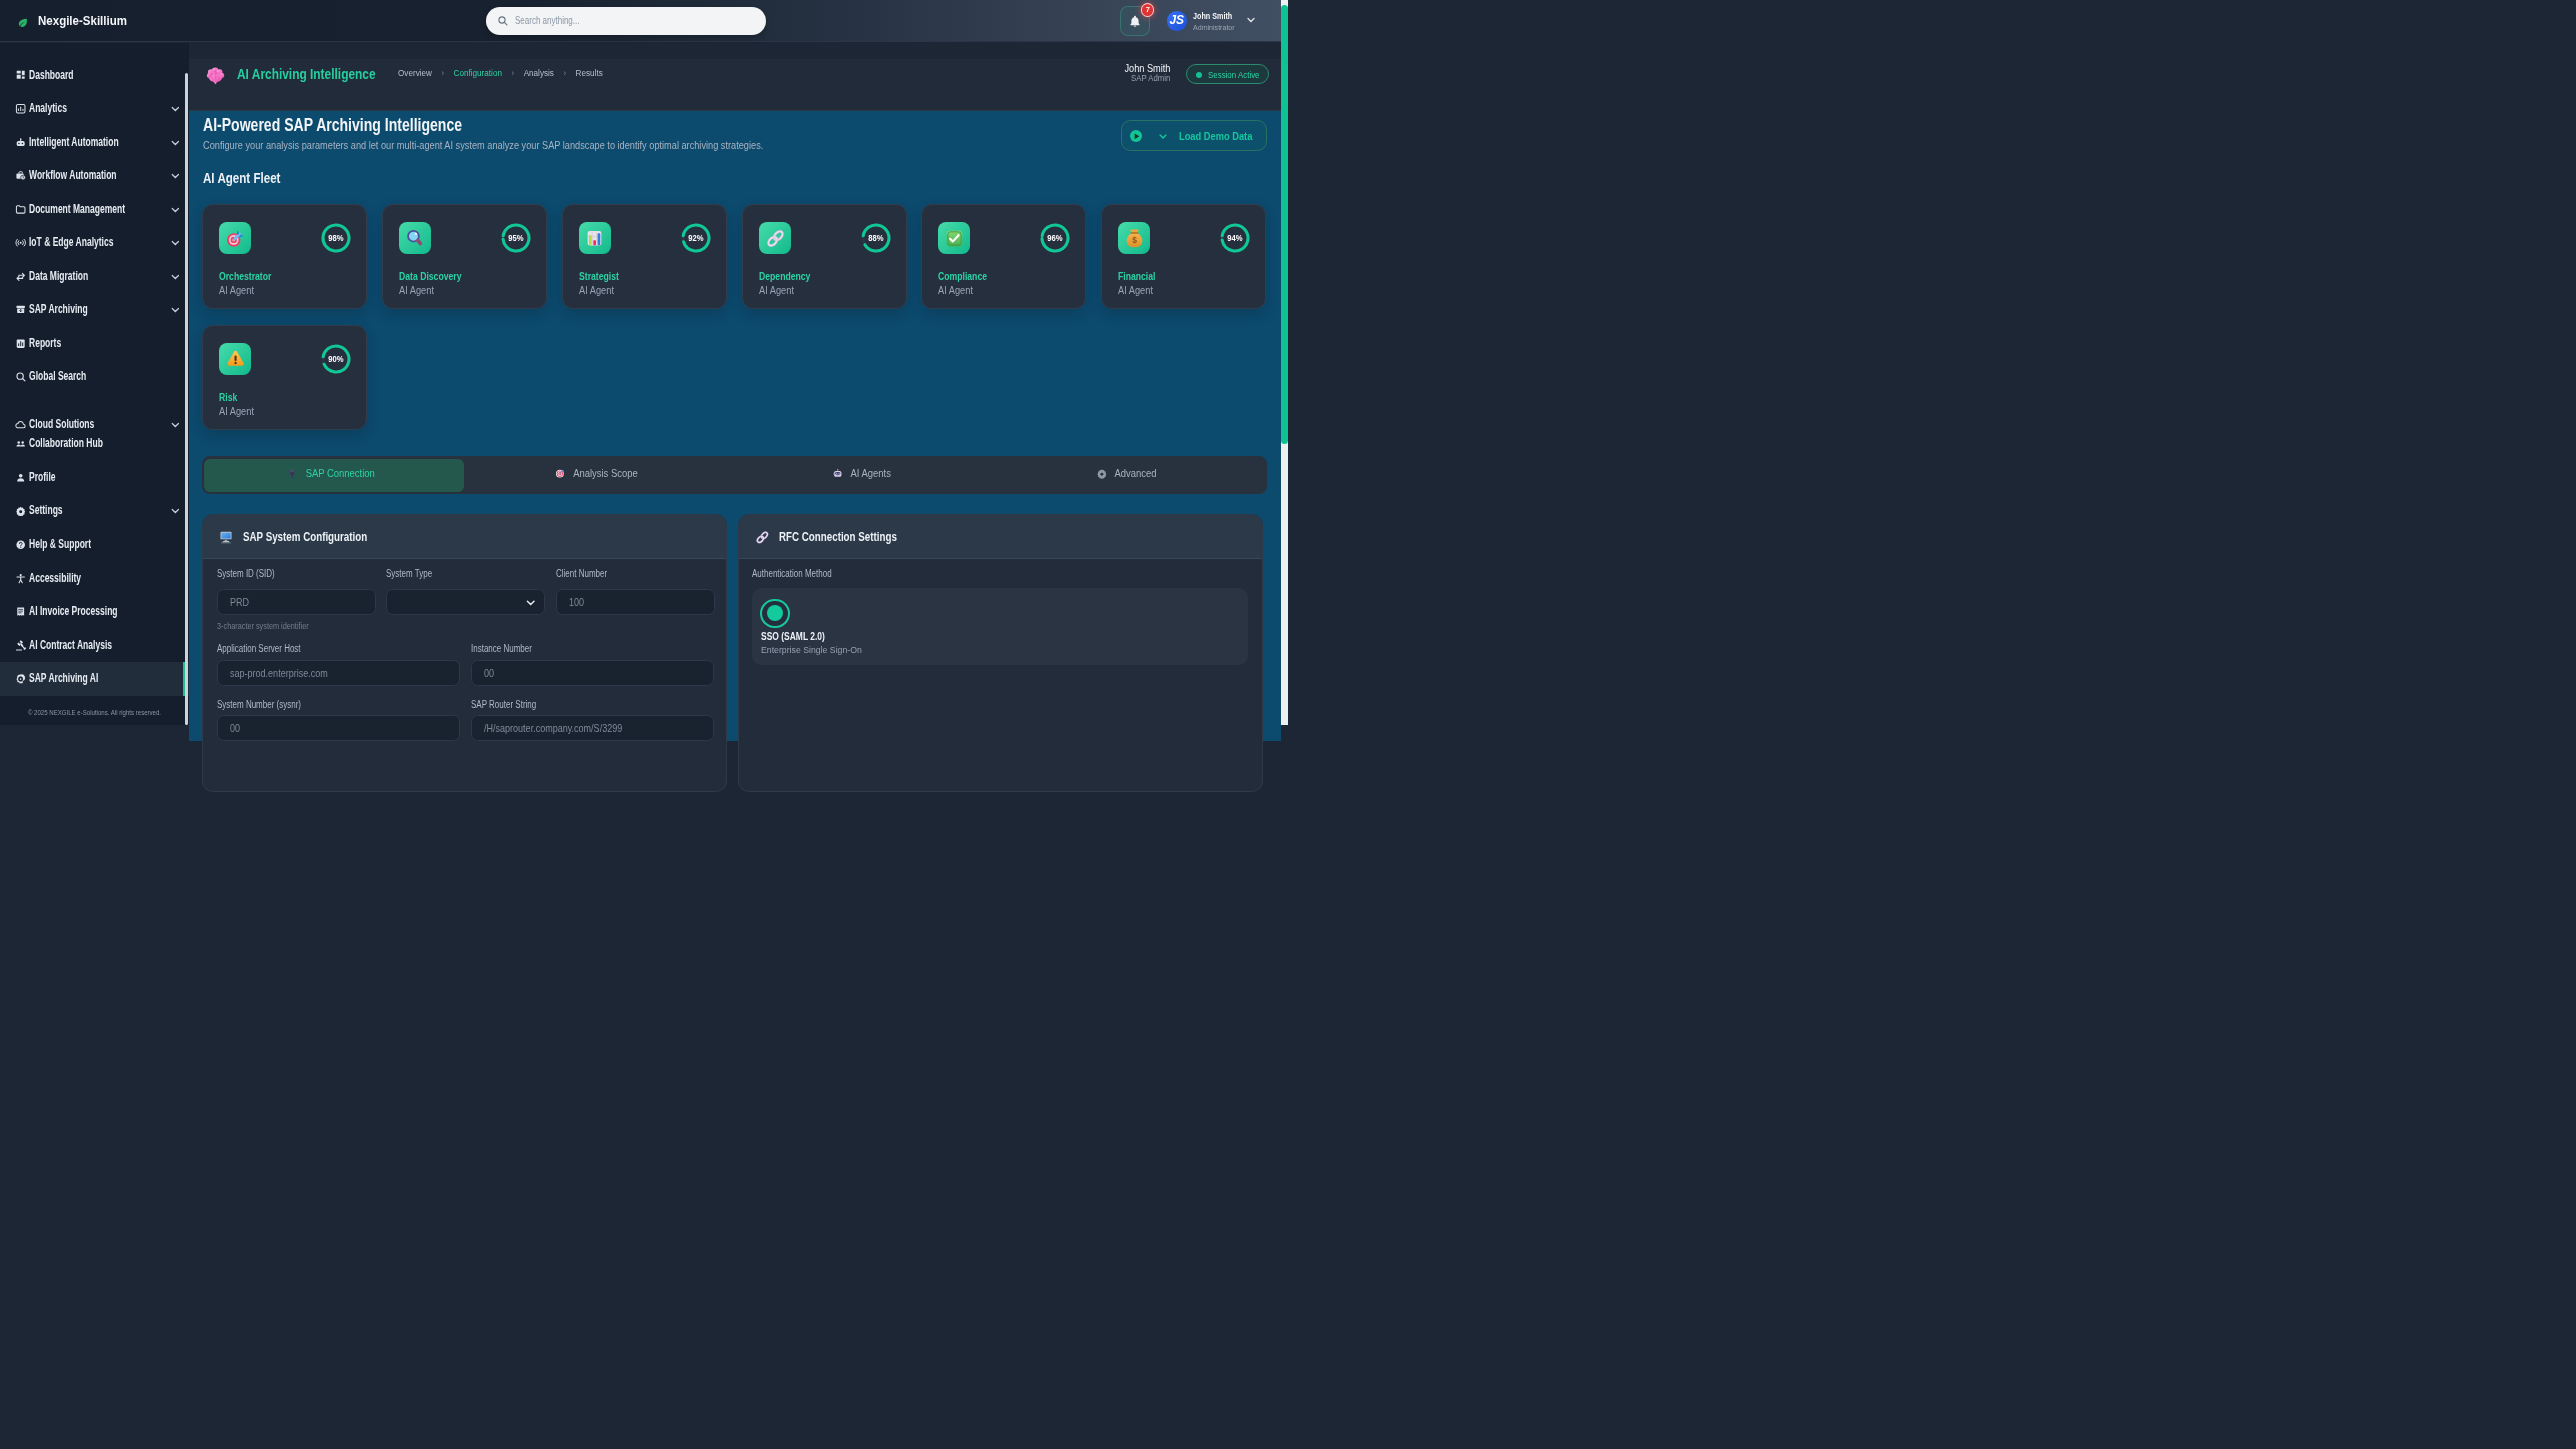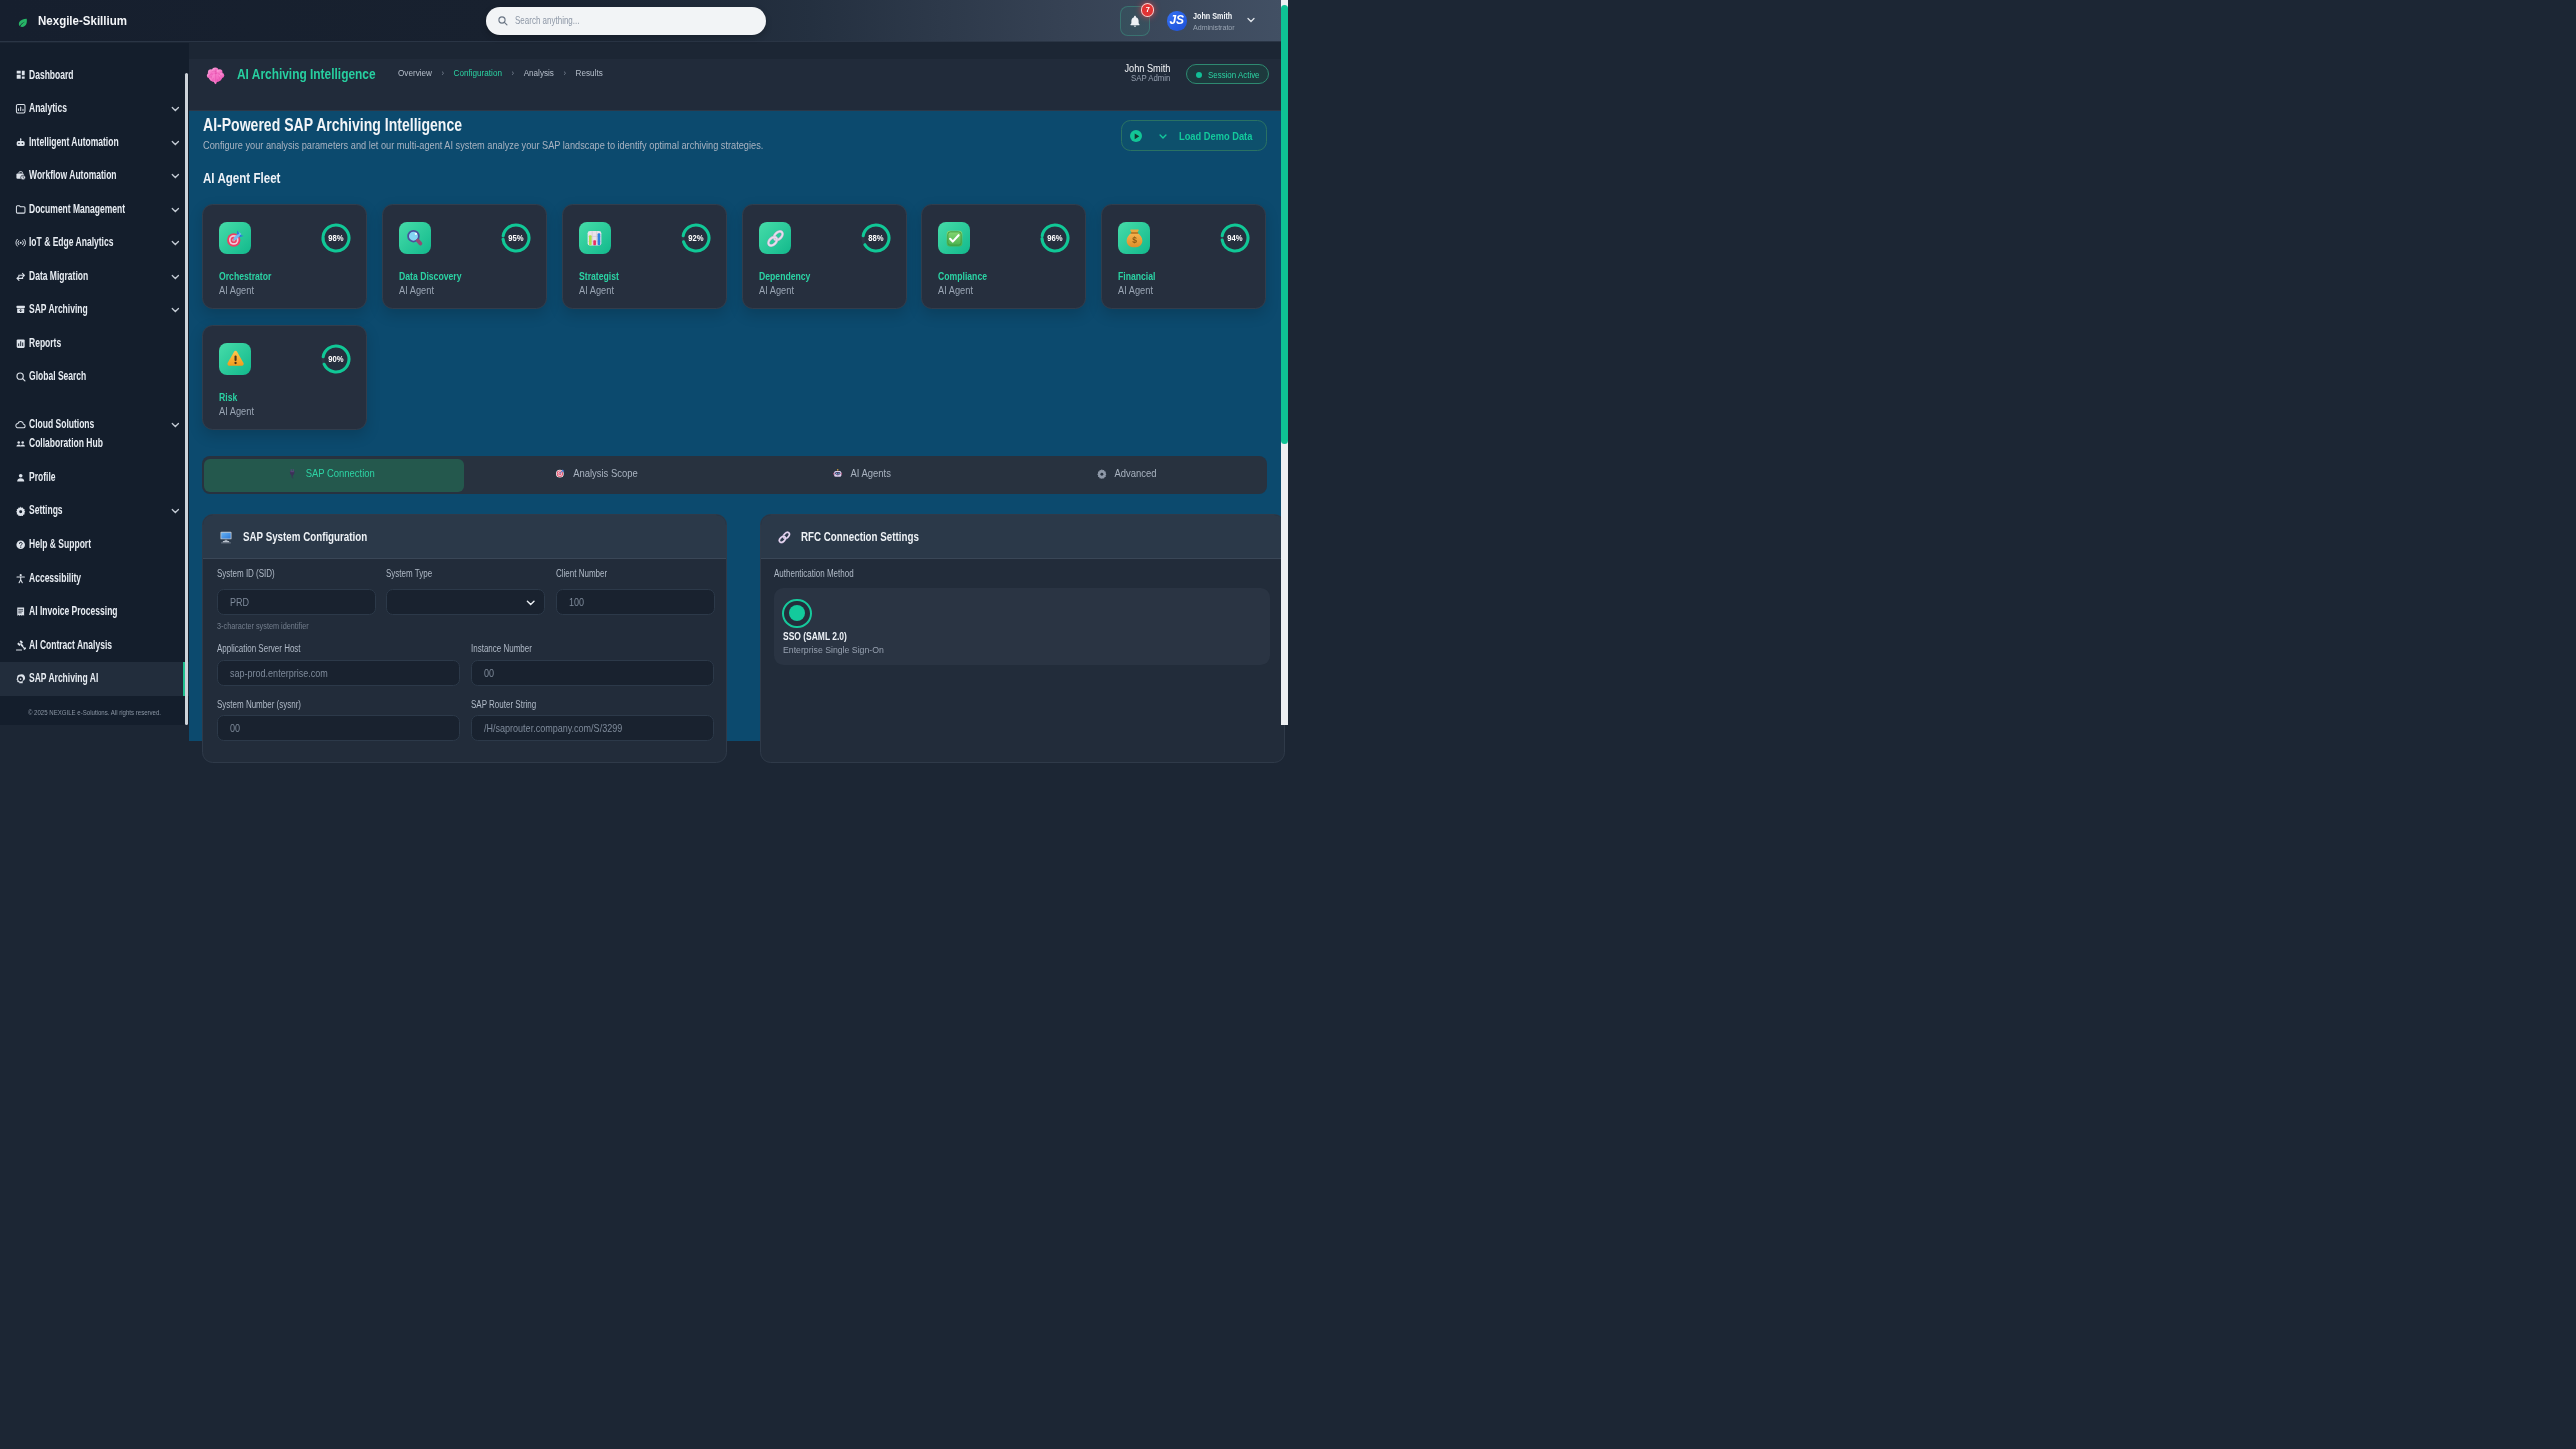--- a/index.html
+++ b/index.html
@@ -65,23 +65,23 @@
 .card .ttl{position:absolute;left:16px;top:64px;font-size:11.7px;font-weight:700;color:#2bd3a4;transform:scaleX(.74);transform-origin:left top;white-space:nowrap;}
 .card .sub2{position:absolute;left:16px;top:80px;font-size:10.4px;color:#9aa5b4;transform:scaleX(.89);transform-origin:left top;white-space:nowrap;}
 
 #tabs{position:absolute;left:12.7px;top:397px;width:1065px;height:38px;background:#28323f;border-radius:8px;}
 .tab{position:absolute;top:2.7px;height:33px;border-radius:6px;}
 .tab .tc{position:absolute;left:50%;top:9.4px;transform:translateX(-50%);display:flex;align-items:center;gap:8px;}
 .tab .tc span{font-size:10.4px;color:#a9b3c0;transform:scaleX(.91);transform-origin:left center;white-space:nowrap;display:inline-block;}
 .tab.on{background:#24584d;}
 .tab.on .tc span{color:#2dd3a4;}
 
-.panel{position:absolute;top:455px;height:249px;background:#222c3a;border:0.7px solid #2f3a49;border-radius:10.7px;overflow:hidden;}
+.panel{position:absolute;top:455px;height:278px;background:#222c3a;border:0.7px solid #2f3a49;border-radius:10.7px;overflow:hidden;}
 #lpanel{left:13.4px;width:525px;}
-#rpanel{left:571px;width:525px;}
+#rpanel{left:549px;width:525px;}
 .phead{position:absolute;left:0;top:0;width:100%;height:44px;background:#2b3949;border-bottom:0.7px solid #3a4757;}
 .phead .pi{position:absolute;left:16px;top:14.8px;}
 .phead .pt{position:absolute;left:40px;top:14px;font-size:13.4px;font-weight:700;color:#eef2f6;transform:scaleX(.73);transform-origin:left top;white-space:nowrap;}
 .flabel{position:absolute;font-size:10px;color:#b0bac7;transform:scaleX(.8);transform-origin:left top;white-space:nowrap;}
 .finput{position:absolute;height:26px;background:#19222f;border:0.7px solid #2c3949;border-radius:6.7px;}
 .finput span{position:absolute;left:11.4px;top:6px;font-size:11px;color:#7e8a9a;transform:scaleX(.82);transform-origin:left top;white-space:nowrap;}
 .fhelp{position:absolute;font-size:8.7px;color:#747f8e;transform:scaleX(.84);transform-origin:left top;white-space:nowrap;}
 .opt{position:absolute;left:13.4px;width:496px;height:77px;background:#2a3443;border-radius:9.4px;}
 .radio-on{position:absolute;left:8px;top:10.7px;width:29.5px;height:29.5px;border-radius:50%;border:2px solid #16c89b;background:#242e3c;}
 .radio-on i{position:absolute;left:4.7px;top:4.7px;width:16px;height:16px;border-radius:50%;background:#13ca9c;display:block;}

